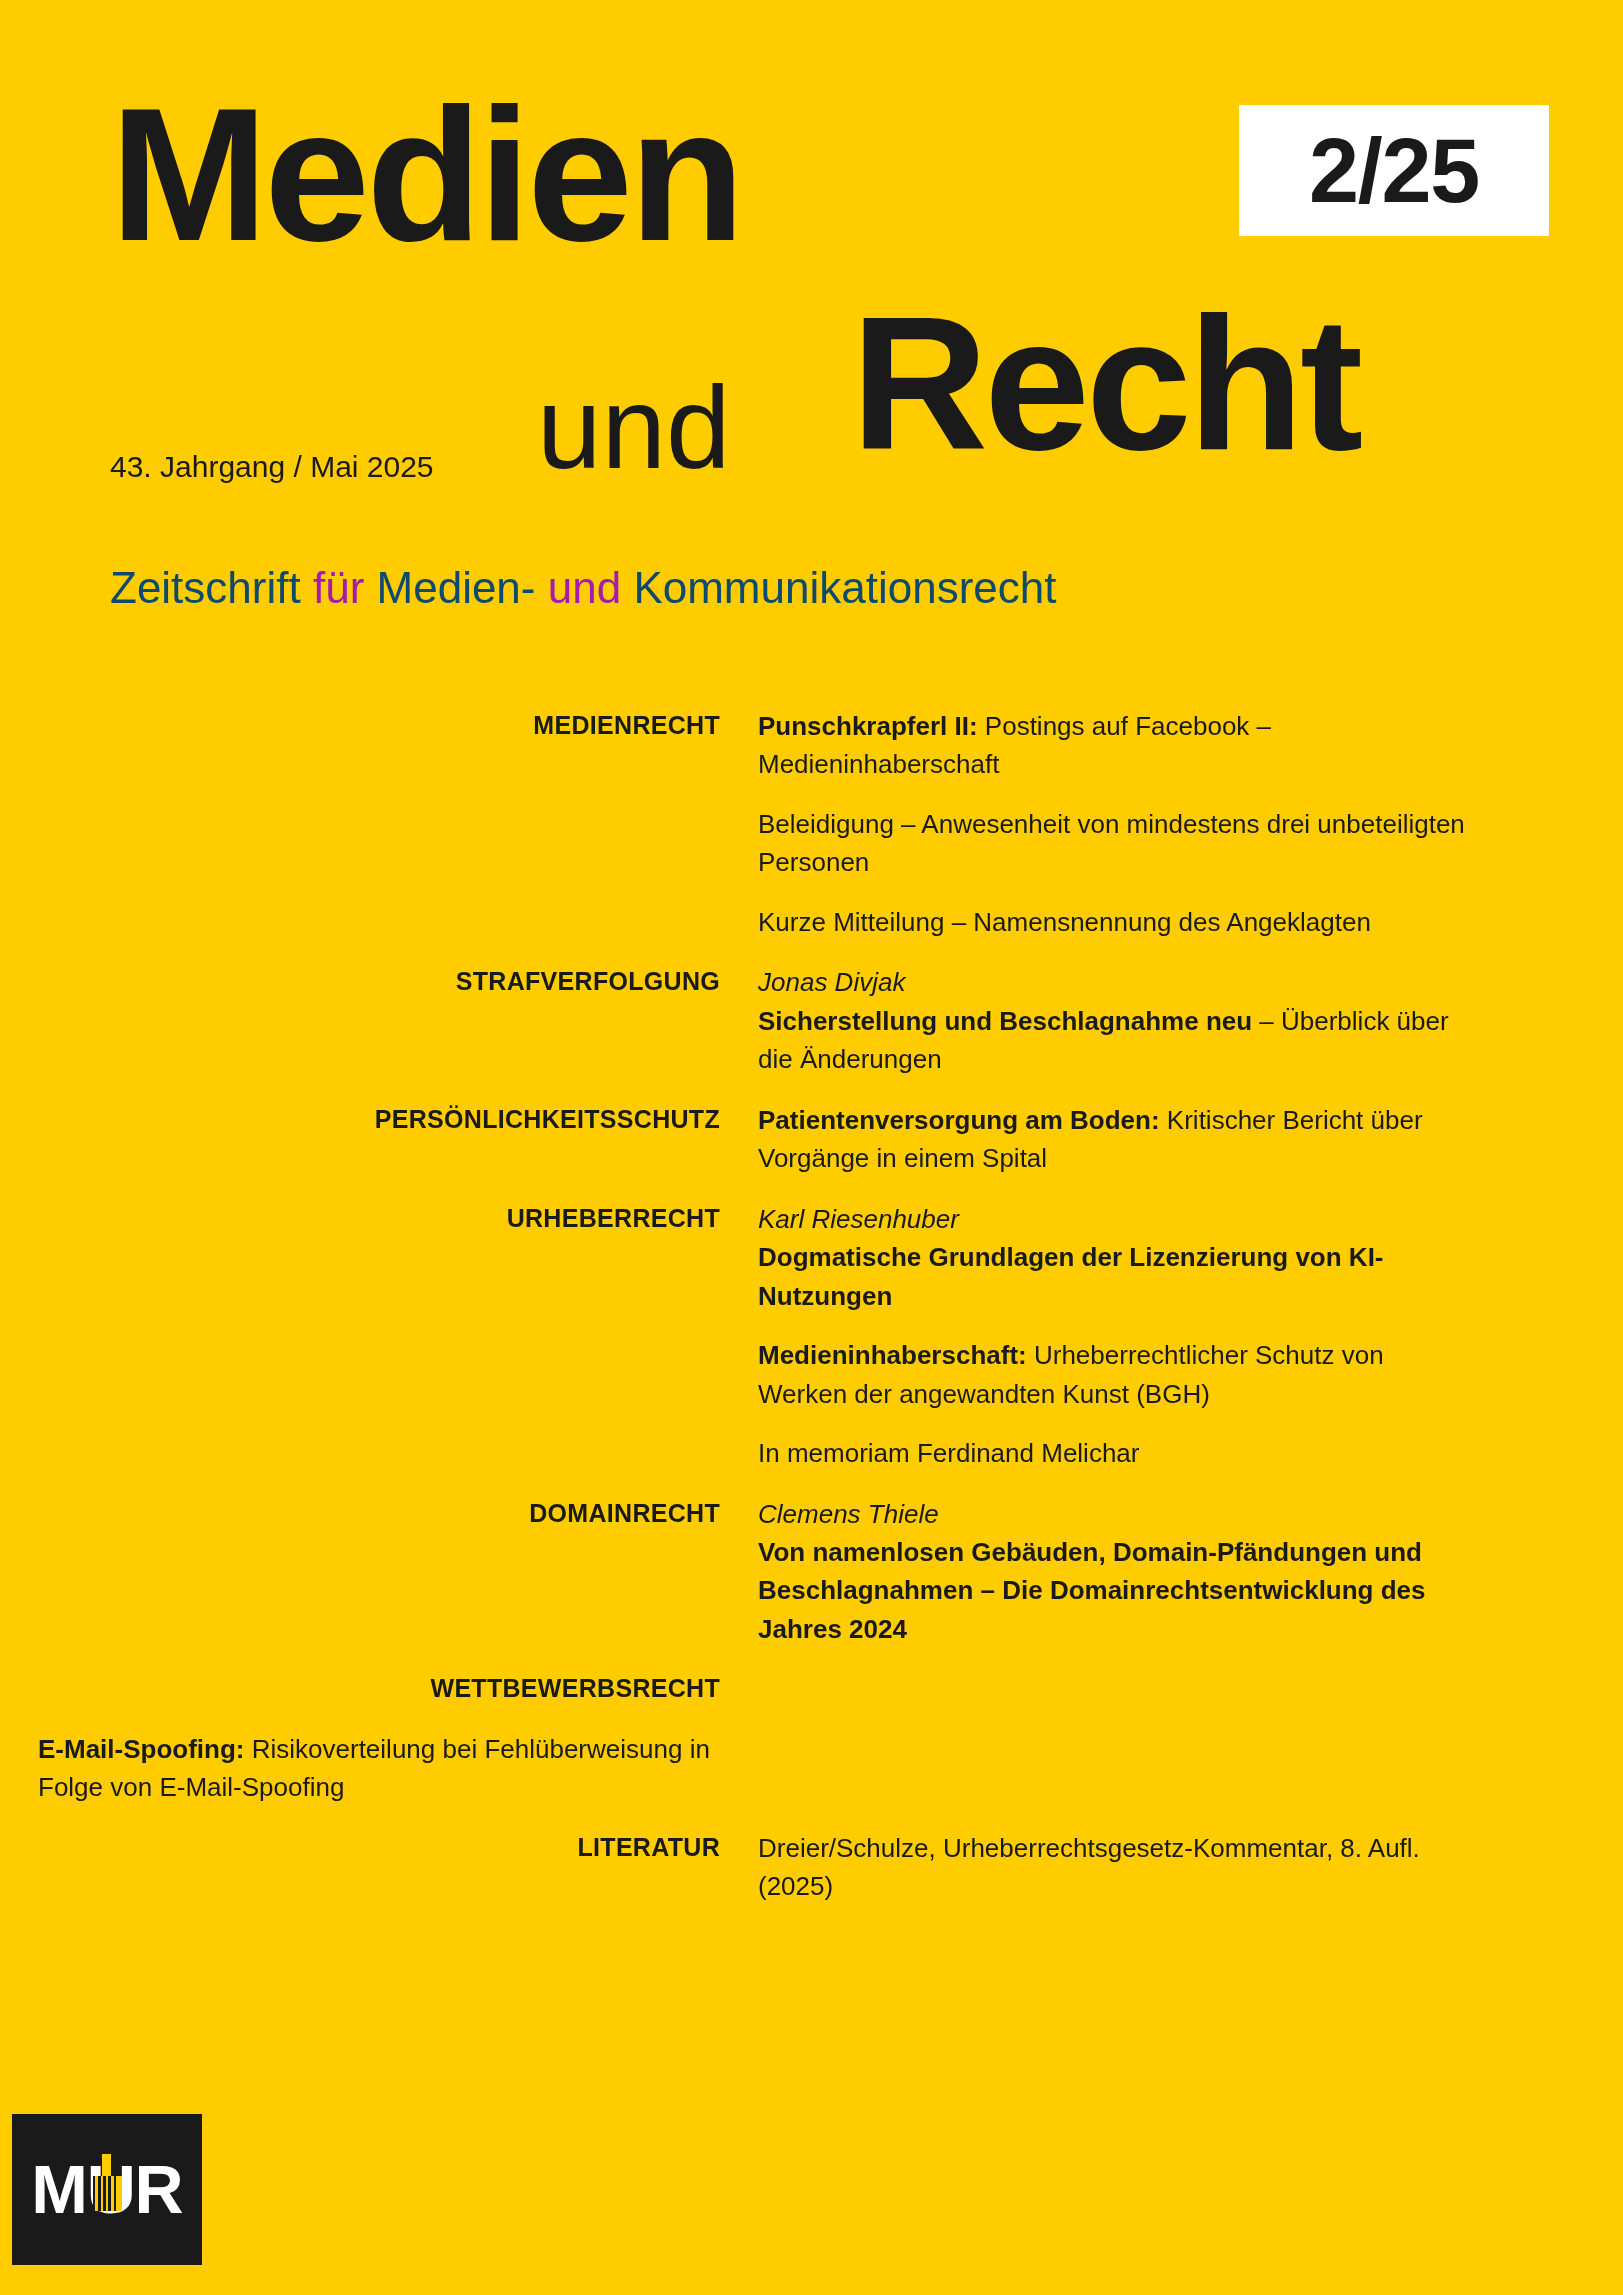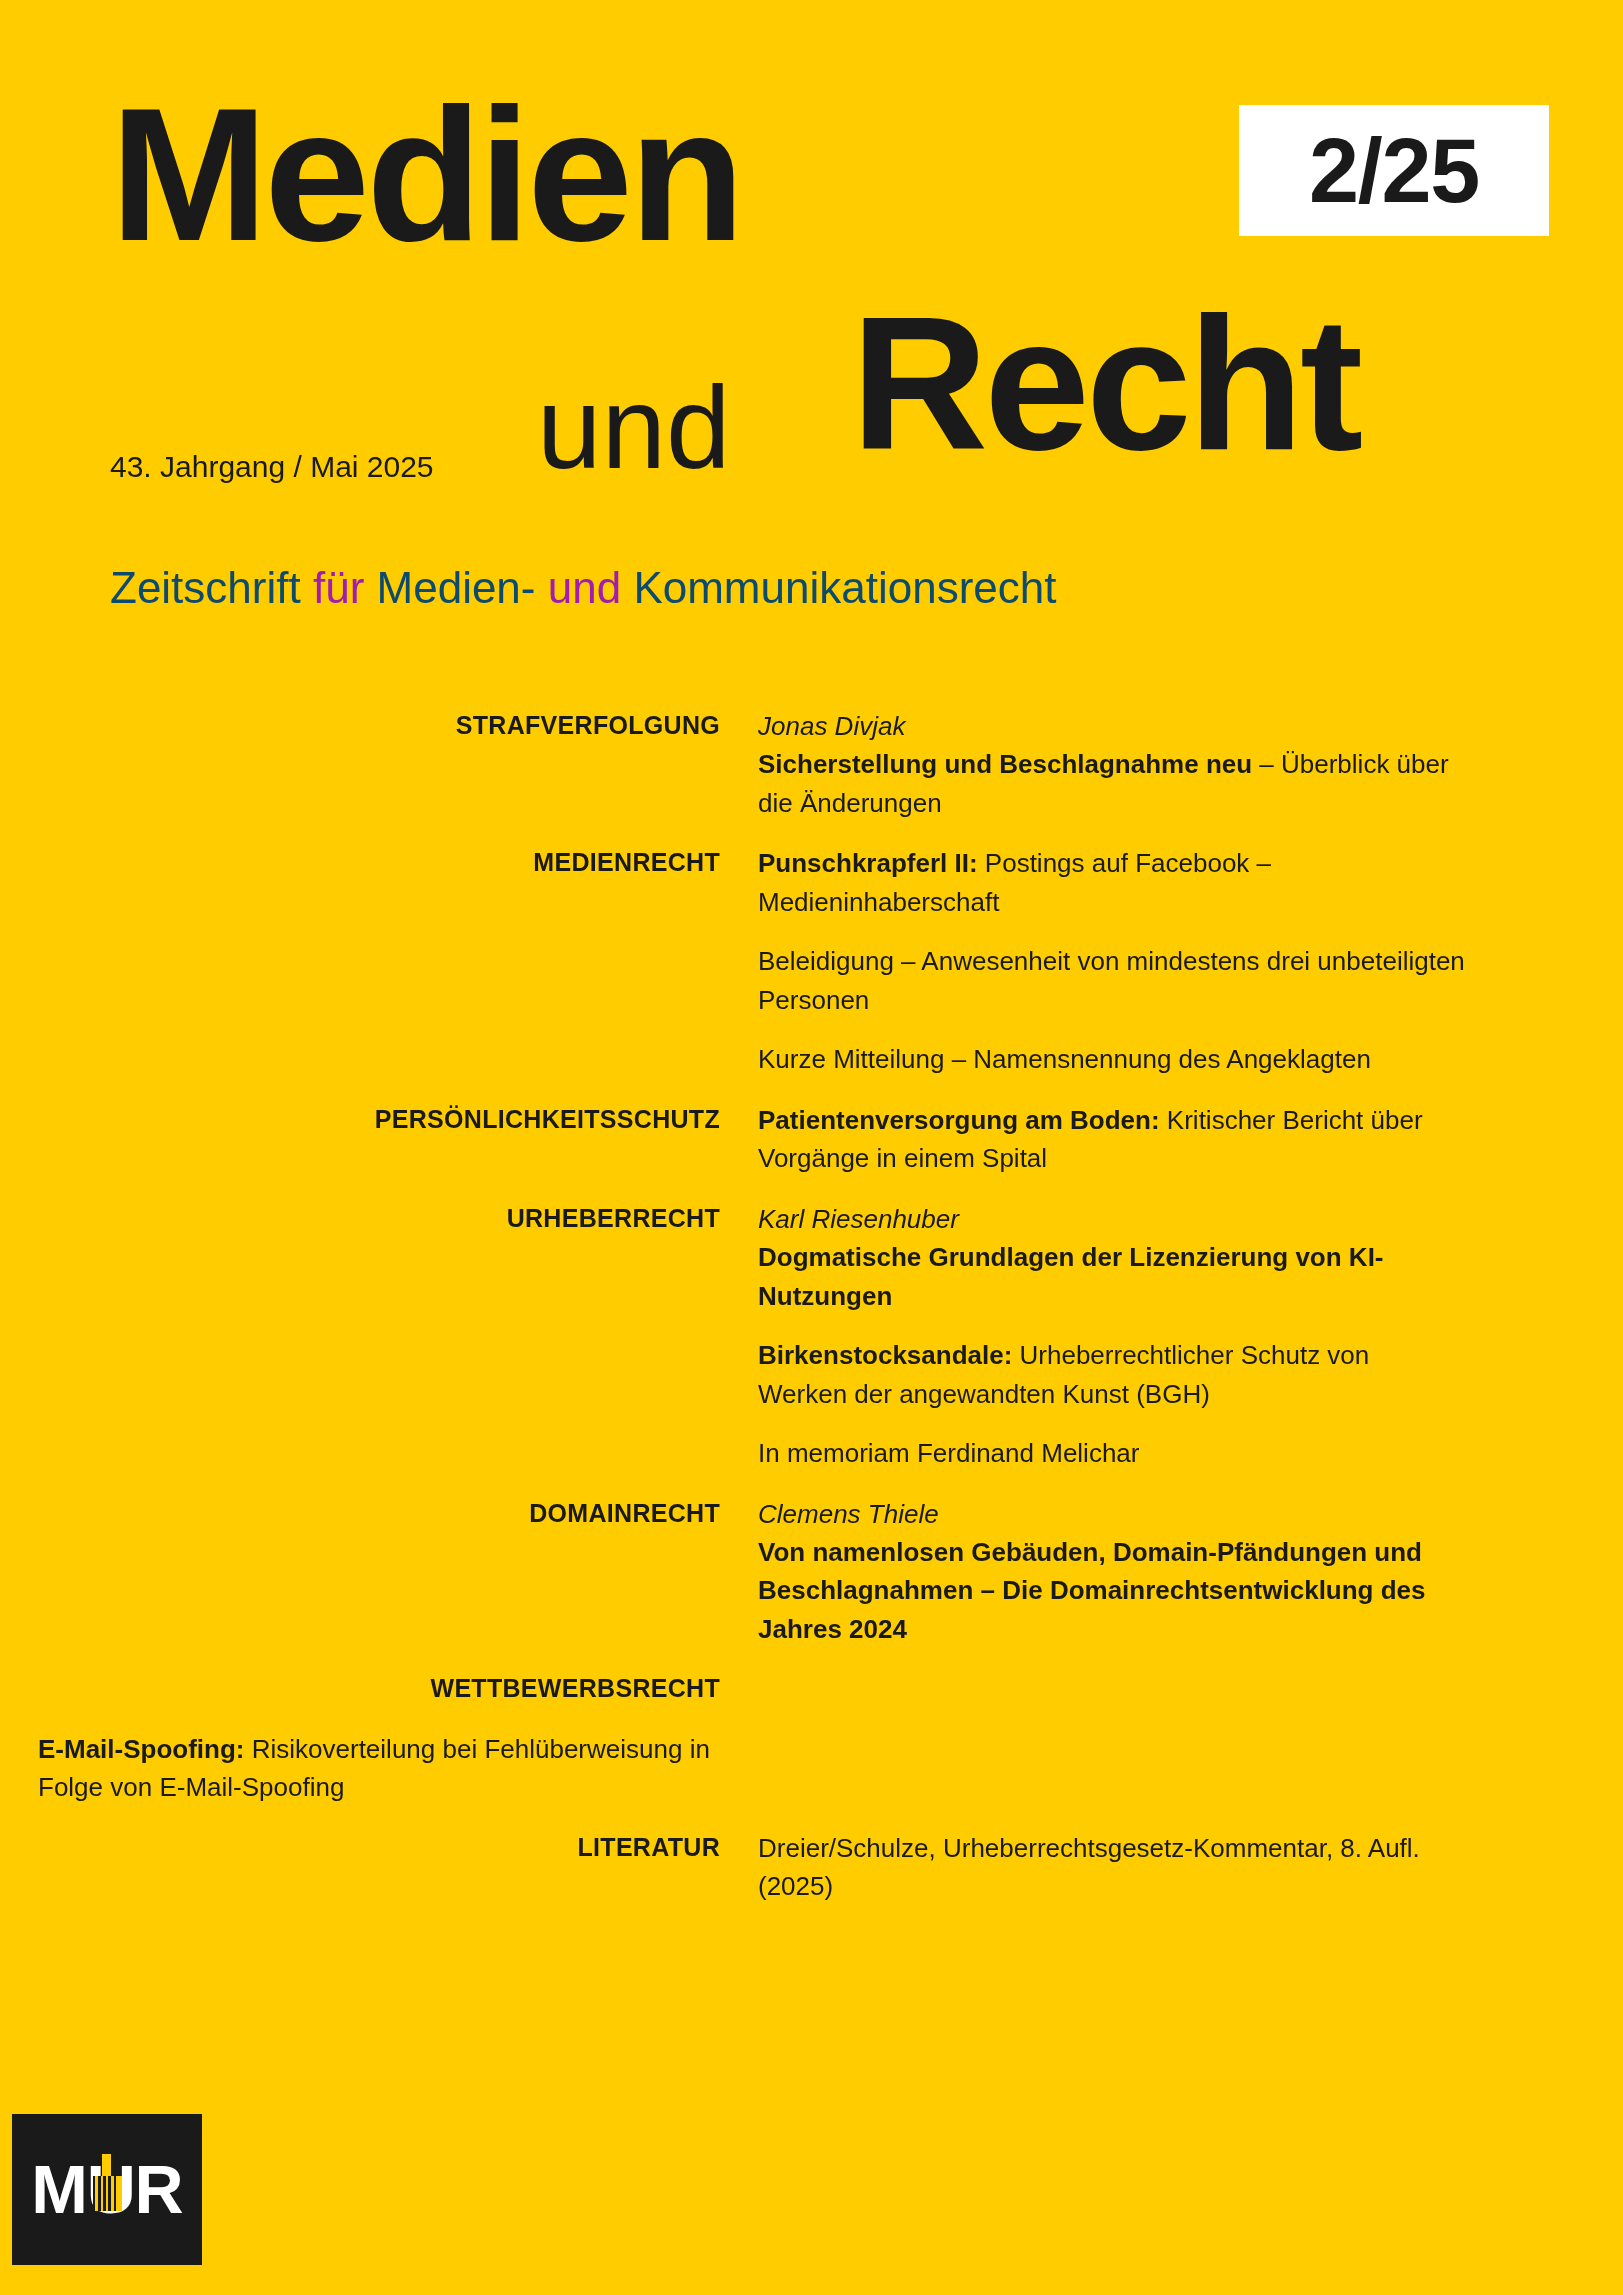--- a/index.html
+++ b/index.html
@@ -206,44 +206,44 @@
   <div class="subtitle">
     <span class="w">Zeitschrift</span>
     <span class="d">für</span>
     <span class="w">Medien-</span>
     <span class="d">und</span>
     <span class="w">Kommunikationsrecht</span>
   </div>
 
   <div class="contents" id="contents-root">
       <div class="entry">
-        <div class="rubric">STRAFVERFOLGUNG</div>
-        <div class="items">
-          <div class="item"><span class="author">Jonas Divjak</span><span class="b">Sicherstellung und Beschlagnahme neu</span><span class="n"> – Überblick über die Änderungen</span></div>
-        </div>
-      </div>
-      <div class="entry">
         <div class="rubric">MEDIENRECHT</div>
         <div class="items">
           <div class="item"><span class="b">Punschkrapferl II:</span><span class="n"> Postings auf Facebook – Medieninhaberschaft</span></div>
           <div class="item"><span class="n">Beleidigung – Anwesenheit von mindestens drei unbeteiligten Personen</span></div>
           <div class="item"><span class="n">Kurze Mitteilung – Namensnennung des Angeklagten</span></div>
         </div>
       </div>
       <div class="entry">
+        <div class="rubric">STRAFVERFOLGUNG</div>
+        <div class="items">
+          <div class="item"><span class="author">Jonas Divjak</span><span class="b">Sicherstellung und Beschlagnahme neu</span><span class="n"> – Überblick über die Änderungen</span></div>
+        </div>
+      </div>
+      <div class="entry">
         <div class="rubric">PERSÖNLICHKEITSSCHUTZ</div>
         <div class="items">
           <div class="item"><span class="b">Patientenversorgung am Boden:</span><span class="n"> Kritischer Bericht über Vorgänge in einem Spital</span></div>
         </div>
       </div>
       <div class="entry">
         <div class="rubric">URHEBERRECHT</div>
         <div class="items">
           <div class="item"><span class="author">Karl Riesenhuber</span><span class="b">Dogmatische Grundlagen der Lizenzierung von KI-Nutzungen</span></div>
-          <div class="item"><span class="b">Birkenstocksandale:</span><span class="n"> Urheberrechtlicher Schutz von Werken der angewandten Kunst (BGH)</span></div>
+          <div class="item"><span class="b">Medieninhaberschaft:</span><span class="n"> Urheberrechtlicher Schutz von Werken der angewandten Kunst (BGH)</span></div>
           <div class="item"><span class="n">In memoriam Ferdinand Melichar</span></div>
         </div>
       </div>
       <div class="entry">
         <div class="rubric">DOMAINRECHT</div>
         <div class="items">
           <div class="item"><span class="author">Clemens Thiele</span><span class="b">Von namenlosen Gebäuden, Domain-Pfändungen und Beschlagnahmen – Die Domainrechtsentwicklung des Jahres 2024</span></div>
         </div>
       </div>
       <div class="entry">

